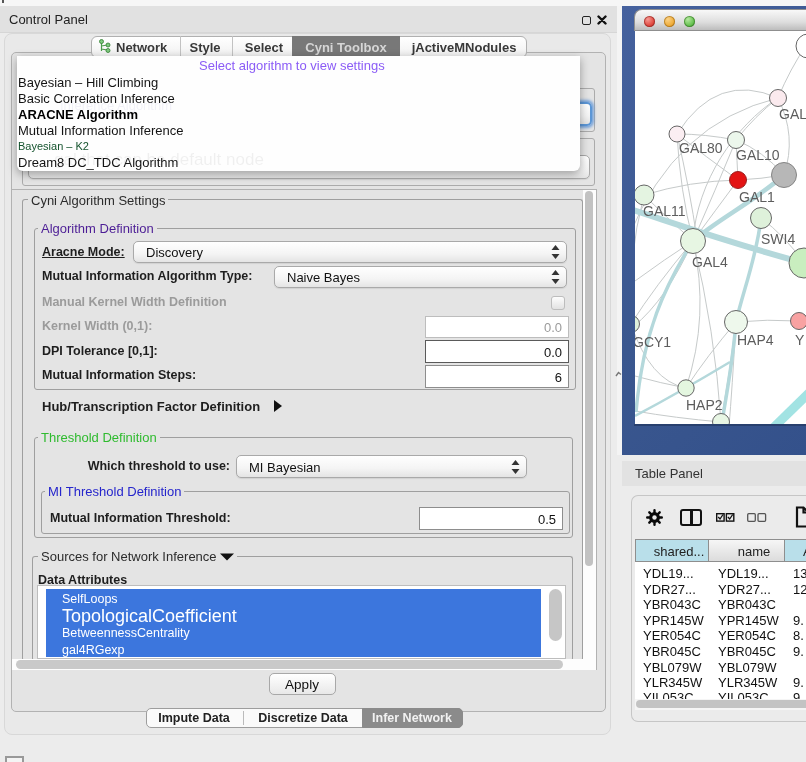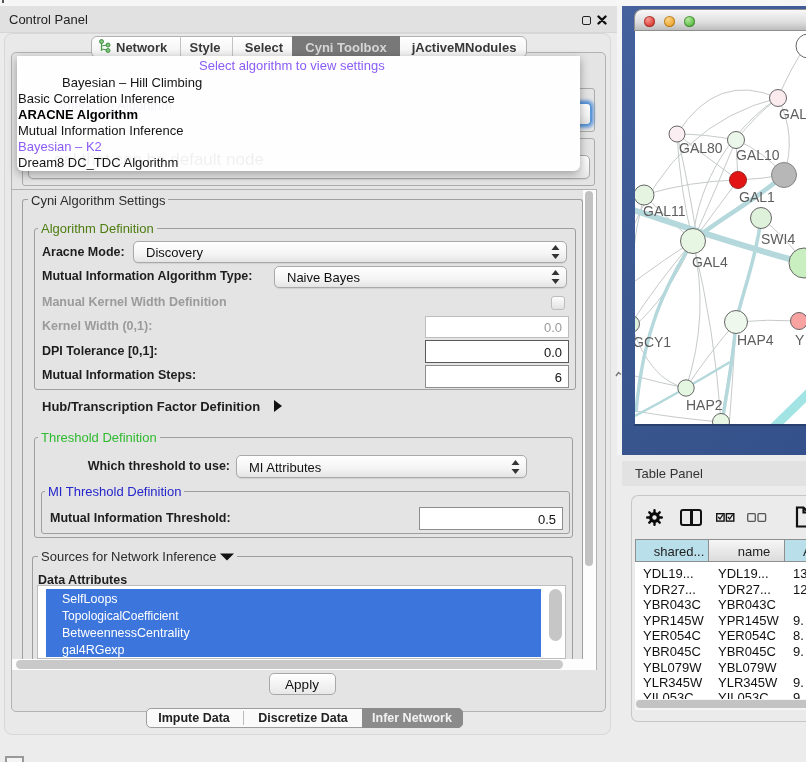--- a/index.html
+++ b/index.html
@@ -31,23 +31,23 @@
   <div class="abs" style="left:4px;top:33px;width:607px;height:702px;background:#e9e9e9;border:1px solid #d8d8d8;border-radius:8px;box-sizing:border-box;"></div>
 
   <div class="abs" style="left:11px;top:52px;width:595px;height:660px;background:#e4e4e4;border:1px solid #b2b2b2;border-radius:5px;box-sizing:border-box;"></div>
 
   <div class="abs" style="left:11px;top:189px;width:586px;height:481px;border:1px solid #b2b2b2;box-sizing:border-box;background:#e4e4e4;overflow:hidden;" id="scrollpane"></div>
 
   <div class="group" style="left:22px;top:199px;width:559px;height:461px;border-bottom:none;"></div>
   <div class="gtitle" style="left:28px;top:200px;color:#2c2c2c;">Cyni Algorithm Settings</div>
 
   <div class="group" style="left:34px;top:228px;width:540px;height:160px;"></div>
-  <div class="gtitle" style="left:38px;top:228px;color:#4d7c0f;">Algorithm Definition</div>
-
-  <div class="lbl" style="left:42px;top:252px;">Aracne Mode:</div>
+  <div class="gtitle" style="left:38px;top:228px;color:#4c1d95;">Algorithm Definition</div>
+
+  <div class="lbl" style="left:42px;top:252px;text-decoration:underline;">Aracne Mode:</div>
   <div class="combo" style="left:133px;top:241px;width:432px;height:20px;">
     <span class="ct">Discovery</span>
     <svg class="spin" viewBox="0 0 9 14">
       <path d="M4.5 0 L8.5 5 L0.5 5 Z" fill="#333"></path>
       <path d="M4.5 14 L8.5 9 L0.5 9 Z" fill="#333"></path>
     </svg>
   </div>
 
   <div class="lbl" style="left:42px;top:276px;">Mutual Information Algorithm Type:</div>
   <div class="combo" style="left:274px;top:266px;width:291px;height:20px;">
@@ -79,21 +79,21 @@
   <div class="lbl" style="left:42px;top:406px;font-size:13px;">Hub/Transcription Factor Definition</div>
   <svg class="abs" style="left:273px;top:399px;" width="10" height="14" viewBox="0 0 10 14">
     <path d="M1 1 L9 7 L1 13 Z" fill="#111"></path>
   </svg>
 
   <div class="group" style="left:34px;top:437px;width:537px;height:99px;"></div>
   <div class="gtitle" style="left:38px;top:437px;color:#2fbb2f;">Threshold Definition</div>
 
   <div class="lbl" style="left:230px;top:466px;transform:translate(-100%,-50%);">Which threshold to use:</div>
   <div class="combo" style="left:236px;top:455px;width:289px;height:21px;">
-    <span class="ct">MI Attributes</span>
+    <span class="ct">MI Bayesian</span>
     <svg class="spin" viewBox="0 0 9 14">
       <path d="M4.5 0 L8.5 5 L0.5 5 Z" fill="#333"></path>
       <path d="M4.5 14 L8.5 9 L0.5 9 Z" fill="#333"></path>
     </svg>
   </div>
 
   <div class="group" style="left:41px;top:491px;width:527px;height:41px;"></div>
   <div class="gtitle" style="left:45px;top:491px;color:#2525cc;">MI Threshold Definition</div>
   <div class="lbl" style="left:50px;top:518px;">Mutual Information Threshold:</div>
   <div class="field" style="left:419px;top:507px;width:142px;height:21px;border-color:#8d8d8d;">
@@ -102,21 +102,21 @@
 
   <div class="group" style="left:32px;top:556px;width:539px;height:104px;border-bottom:none;"></div>
   <div class="gtitle" style="left:38px;top:556px;color:#2c2c2c;">Sources for Network Inference <svg width="14" height="9" viewBox="0 0 14 9" style="vertical-align:-1px;">
       <path d="M0 1 L14 1 L7 8 Z" fill="#111"></path>
     </svg></div>
 
   <div class="lbl" style="left:38px;top:580px;">Data Attributes</div>
   <div class="abs" style="left:37px;top:585px;width:529px;height:74px;background:#fff;border:1px solid #bdbdbd;box-sizing:border-box;"></div>
   <div class="abs" style="left:46px;top:589px;width:495px;height:68px;background:#3c76dd;"></div>
   <div class="abs" style="left:62px;top:599px;transform:translateY(-50%);font-size:12.5px;color:#fff;">SelfLoops</div>
-  <div class="abs" style="left:62px;top:616px;transform:translateY(-50%);font-size:12px;color:#fff;">TopologicalCoefficient</div>
+  <div class="abs" style="left:62px;top:616px;transform:translateY(-50%);font-size:18px;color:#fff;">TopologicalCoefficient</div>
   <div class="abs" style="left:62px;top:633px;transform:translateY(-50%);font-size:12.5px;color:#fff;">BetweennessCentrality</div>
   <div class="abs" style="left:62px;top:650px;transform:translateY(-50%);font-size:12.5px;color:#fff;">gal4RGexp</div>
   <div class="abs" style="left:549px;top:589px;width:13px;height:52px;background:#c6c6c6;border-radius:7px;"></div>
 
   <div class="abs" style="left:12px;top:659px;width:584px;height:11px;background:#fdfdfd;"></div>
   <div class="abs" style="left:16px;top:660px;width:547px;height:9px;background:#c9c9c9;border-radius:5px;"></div>
 
   <div class="abs" style="left:583px;top:190px;width:13px;height:469px;background:#fdfdfd;"></div>
   <div class="abs" style="left:585px;top:191px;width:8px;height:375px;background:#c2c2c2;border-radius:4px;"></div>
 
@@ -148,25 +148,25 @@
 
   <div class="abs" style="left:22px;top:88px;width:573px;height:44px;border:1px solid #ababab;border-radius:3px;box-sizing:border-box;"></div>
   <div class="abs" style="left:22px;top:138px;width:573px;height:48px;border:1px solid #ababab;border-radius:3px;box-sizing:border-box;"></div>
   <div class="combo" style="left:546px;top:102px;width:42px;height:20px;box-shadow:0 0 3px 1.5px rgba(80,140,215,0.75);border:2px solid #5b96d6;"></div>
   <div class="combo" style="left:28px;top:155px;width:560px;height:22px;"></div>
 
   <div class="abs" style="left:17px;top:56px;width:563px;height:115px;background:#fefefe;border-radius:0 0 6px 6px;box-shadow:0 3px 10px rgba(0,0,0,0.35);"></div>
   <div class="abs" style="left:199px;top:65px;font-size:13px;color:#8b5cf6;transform:translateY(-50%);white-space:nowrap;">Select algorithm to view settings</div>
   <div class="abs" style="left:60px;top:105px;font-size:13px;color:rgba(40,40,150,0.06);transform:translateY(-50%);white-space:nowrap;">Inference Algorithm</div>
   <div class="abs" style="left:54px;top:160px;font-size:17px;color:rgba(0,0,0,0.06);transform:translateY(-50%);white-space:nowrap;">gal that can be default node</div>
-  <div class="abs" style="left:18px;top:82px;font-size:13px;color:#141414;transform:translateY(-50%);white-space:nowrap;padding-left:44px;">Bayesian – Hill Climbing</div>
+  <div class="abs" style="left:18px;top:82px;font-size:13px;color:#141414;transform:translateY(-50%);white-space:nowrap;">Bayesian – Hill Climbing</div>
   <div class="abs" style="left:18px;top:98px;font-size:13px;color:#141414;transform:translateY(-50%);white-space:nowrap;">Basic Correlation Inference</div>
   <div class="abs" style="left:18px;top:114px;font-size:13px;font-weight:bold;color:#000;transform:translateY(-50%);white-space:nowrap;">ARACNE Algorithm</div>
   <div class="abs" style="left:18px;top:130px;font-size:13px;color:#141414;transform:translateY(-50%);white-space:nowrap;">Mutual Information Inference</div>
-  <div class="abs" style="left:18px;top:146px;font-size:13px;color:#8b5cf6;transform:translateY(-50%);white-space:nowrap;">Bayesian – K2</div>
+  <div class="abs" style="left:18px;top:146px;font-size:11px;color:#14532d;transform:translateY(-50%);white-space:nowrap;">Bayesian – K2</div>
   <div class="abs" style="left:18px;top:162px;font-size:13px;color:#141414;transform:translateY(-50%);white-space:nowrap;">Dream8 DC_TDC Algorithm</div>
 
   <div class="abs" style="left:617px;top:6px;width:5px;height:449px;background:#f4f4f4;"></div>
   <div class="abs" style="left:622px;top:6px;width:184px;height:449px;background:linear-gradient(135deg,#45619e,#3a578f 55%,#34518b);"></div>
 
   <div class="abs" style="left:634px;top:9px;width:172px;height:22px;background:linear-gradient(#f8f8f8,#dedede 60%,#bdbdbd);border:1px solid #8f8f8f;border-radius:8px 0 0 0;box-sizing:border-box;border-right:none;"></div>
   <div class="abs" style="left:644px;top:16px;width:11px;height:11px;border-radius:50%;background:radial-gradient(circle at 35% 30%,#f59a93,#e14940 60%,#b03028);box-shadow:inset 0 0 0 1px rgba(130,30,25,0.55);"></div>
   <div class="abs" style="left:664px;top:16px;width:11px;height:11px;border-radius:50%;background:radial-gradient(circle at 35% 30%,#fad287,#f0ad3a 60%,#c8851f);box-shadow:inset 0 0 0 1px rgba(145,95,15,0.55);"></div>
   <div class="abs" style="left:684px;top:16px;width:11px;height:11px;border-radius:50%;background:radial-gradient(circle at 35% 30%,#b5e8a0,#67c251 60%,#3f9330);box-shadow:inset 0 0 0 1px rgba(45,105,30,0.55);"></div>
 

